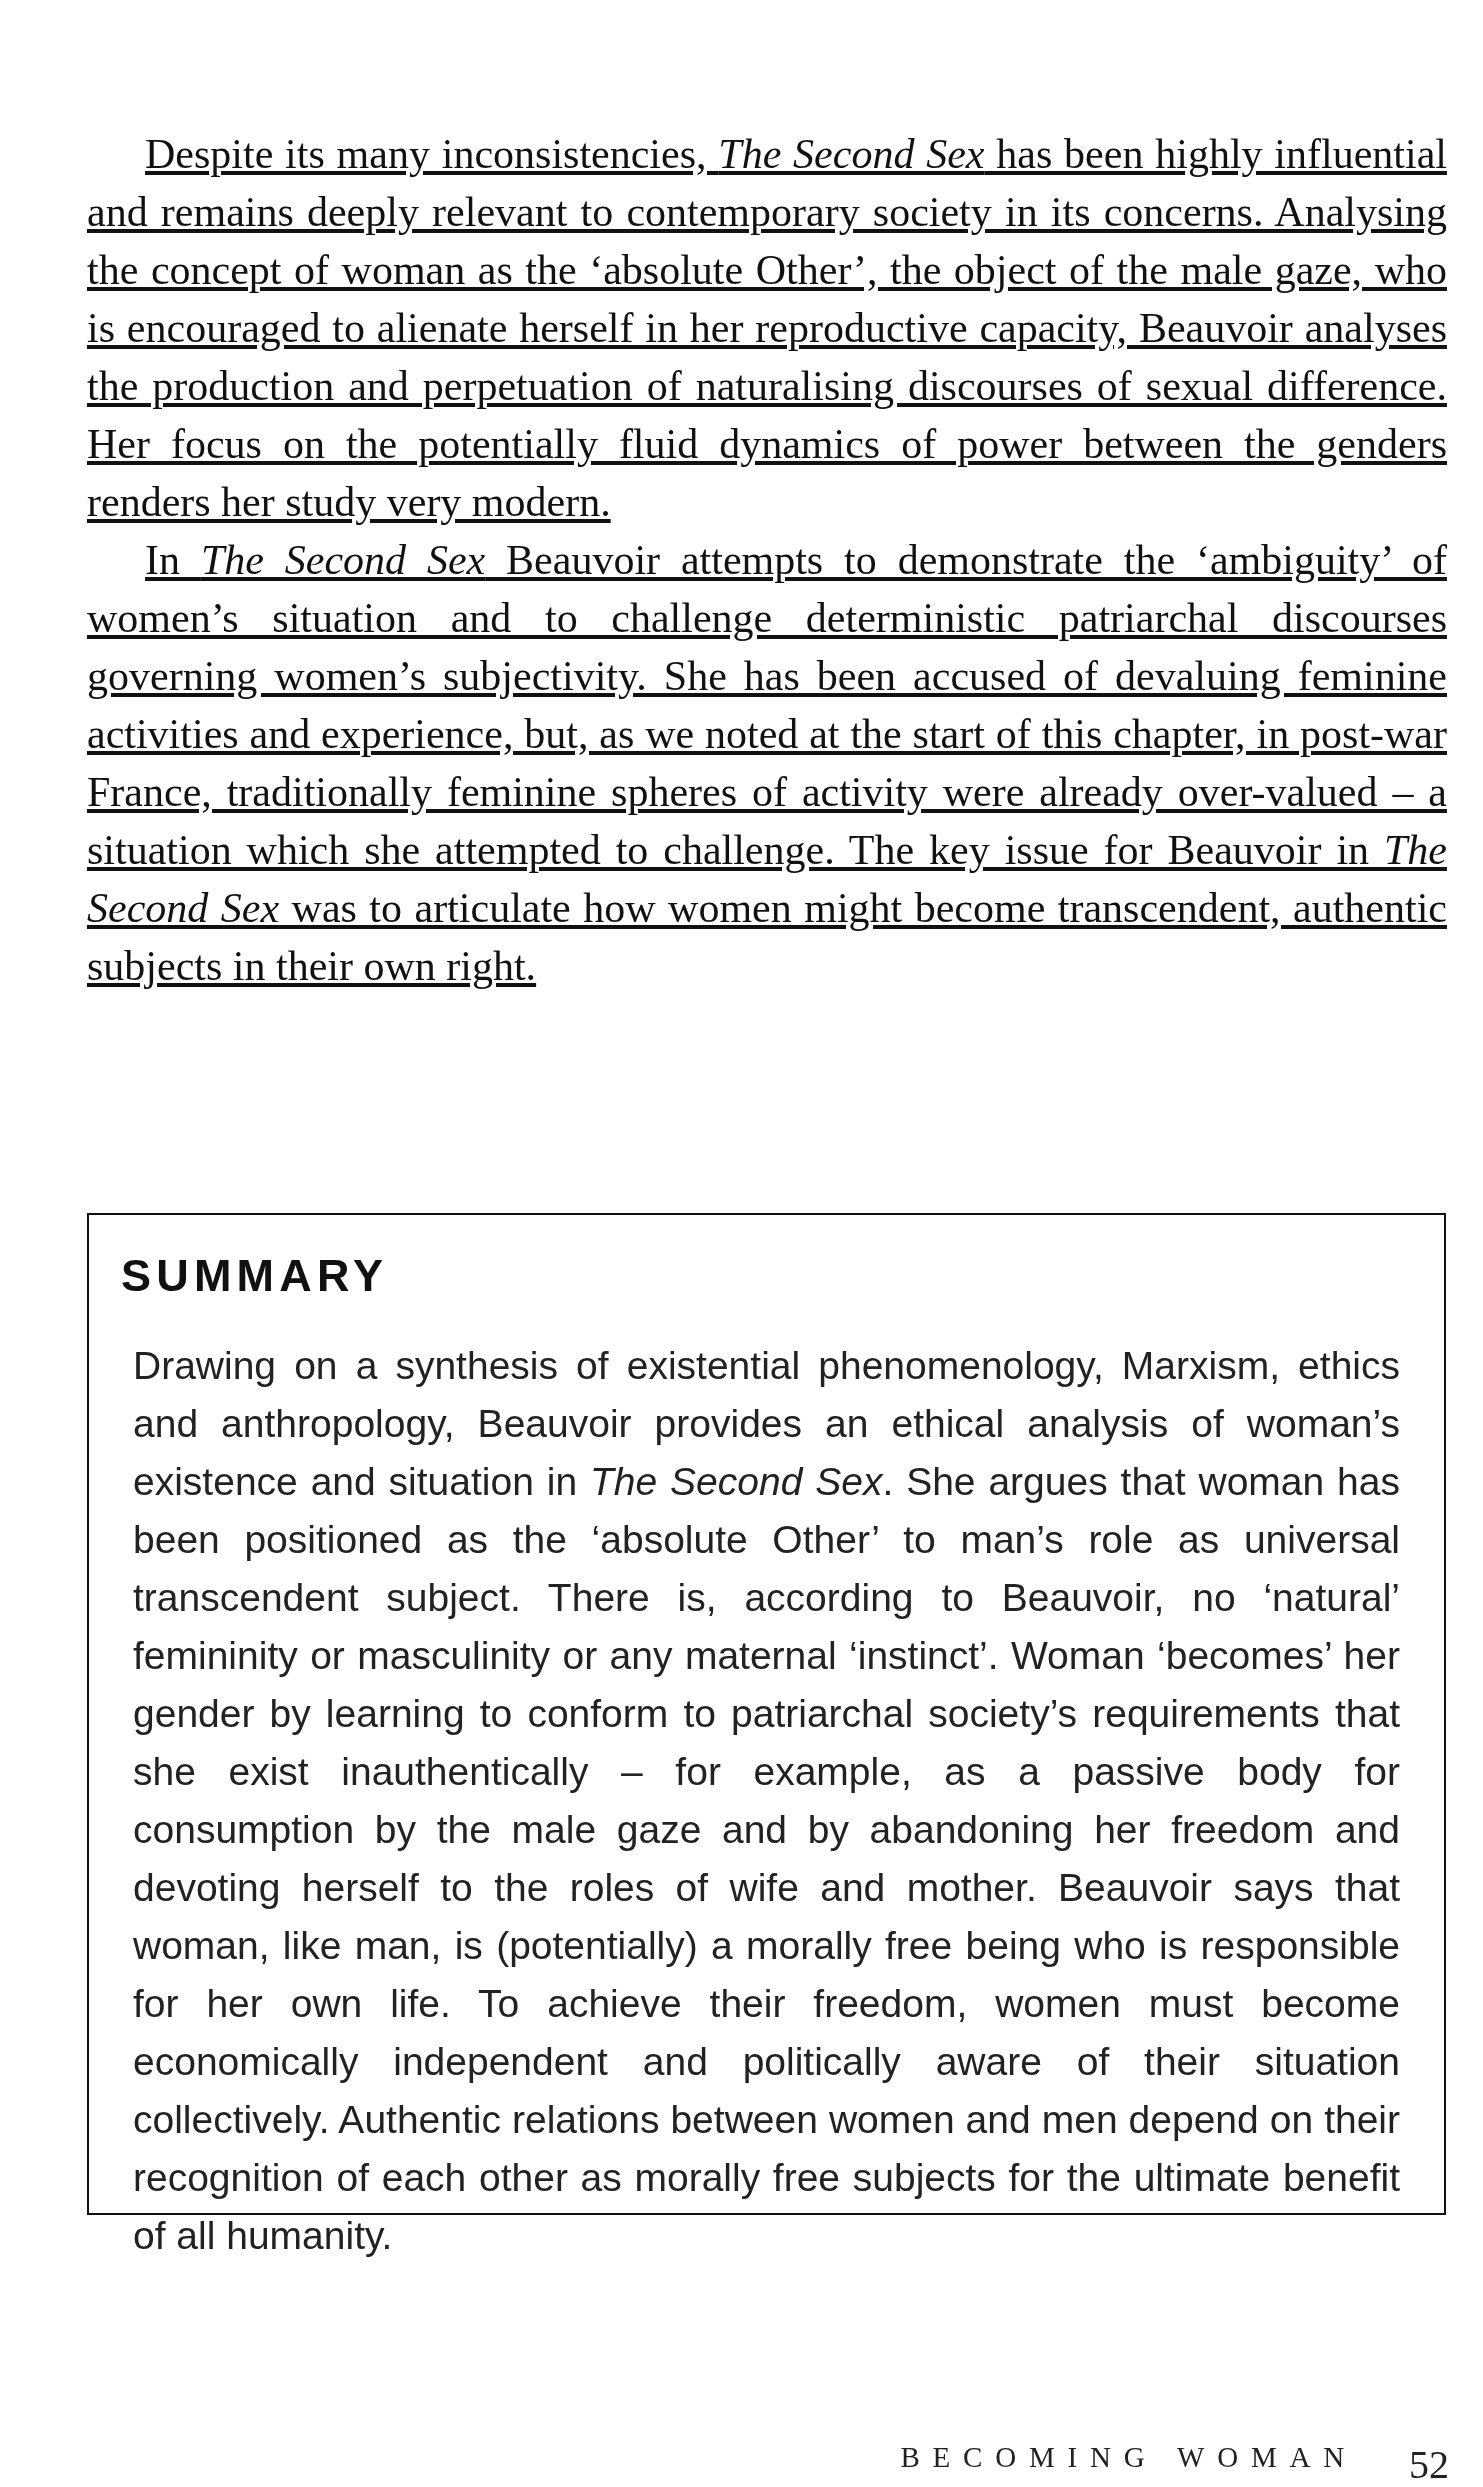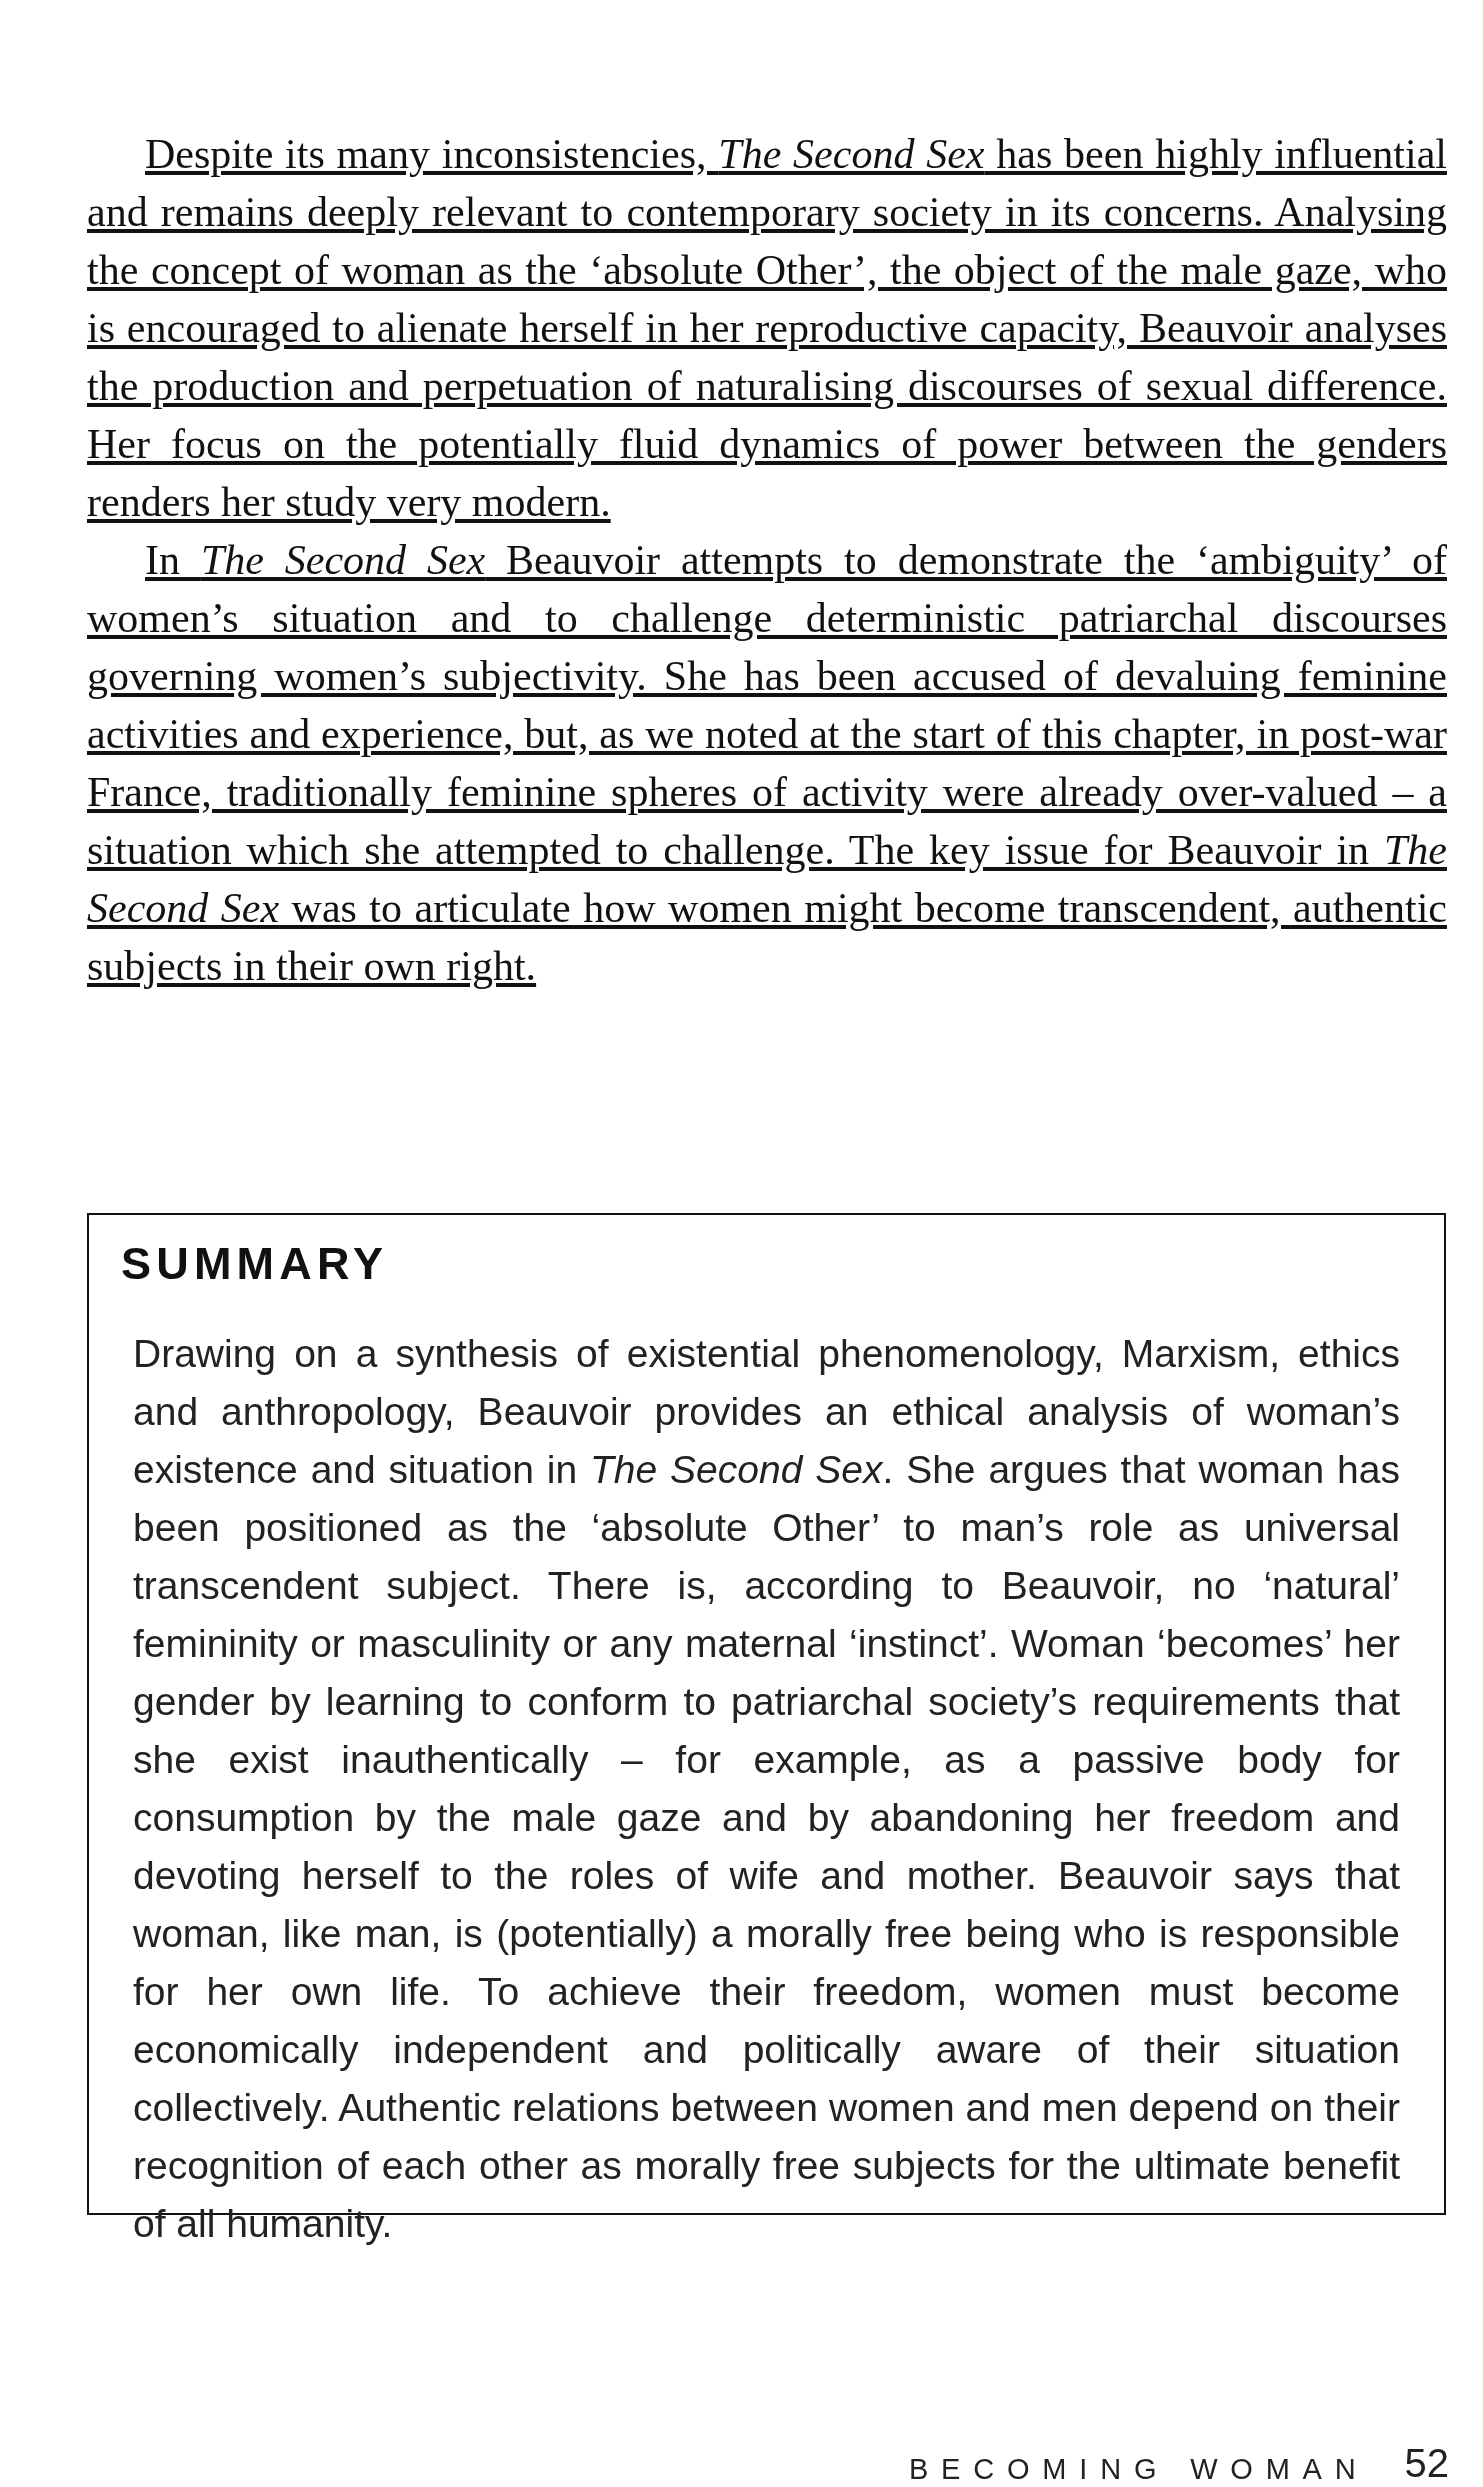--- a/index.html
+++ b/index.html
@@ -13,33 +13,33 @@
   }
   .body-text p { margin: 0; text-indent: 58px; }
   .body-text em { font-style: italic; }
   .summary-box {
     position: absolute; left: 87px; top: 1213px; width: 1359px; height: 1002px;
     border: 2.9px solid #111; box-sizing: border-box;
     padding: 23px 32px 0 32px;
   }
   .summary-title {
     font-family: "Liberation Sans", "DejaVu Sans", sans-serif;
-    font-weight: bold; font-size: 45px; letter-spacing: 5.2px; margin: 0 0 35px 0;
+    font-weight: bold; font-size: 45px; letter-spacing: 5.2px; margin: 12px 0 35px 0;
     line-height: 52px;
   }
   .summary-text {
     font-family: "Liberation Sans", "DejaVu Sans", sans-serif;
     font-size: 39px; line-height: 58px; text-align: justify; margin: 12px;
     color: #222; font-weight: normal;
   }
   .summary-text em { font-style: italic; }
   .footer {
     position: absolute; right: 35px; top: 2441px;
-    font-family: Liberation Sans, sans-serif;
-    display: flex; align-items: flex-end; gap: 36px; color: #222;
+    font-family: Liberation Serif, serif;
+    display: flex; align-items: flex-start; gap: 52px; color: #222;
   }
   .running-head { font-size: 29px; letter-spacing: 12.8px; font-weight: normal; }
   .page-number { font-size: 40px; }
 </style>
 </head>
 <body>
 
 <div class="body-text">
   <p><span>Despite its many inconsistencies, </span><em>The Second Sex</em><span> has been highly influ­ential and remains deeply relevant to contemporary society in its concerns. Analysing the concept of woman as the ‘absolute Other’, the object of the male gaze, who is encouraged to alienate herself in her reproductive capacity, Beauvoir analyses the production and perpetua­tion of naturalising discourses of sexual difference. Her focus on the potentially fluid dynamics of power between the genders renders her study very modern.</span></p>
   <p><span>In </span><em>The Second Sex</em><span> Beauvoir attempts to demonstrate the ‘ambiguity’ of women’s situation and to challenge deterministic patriarchal dis­courses governing women’s subjectivity. She has been accused of devaluing feminine activities and experience, but, as we noted at the start of this chapter, in post-war France, traditionally feminine spheres of activity were already over-valued – a situation which she attempted to challenge. The key issue for Beauvoir in </span><em>The Second Sex</em><span> was to artic­ulate how women might become transcendent, authentic subjects in their own right.</span></p>

